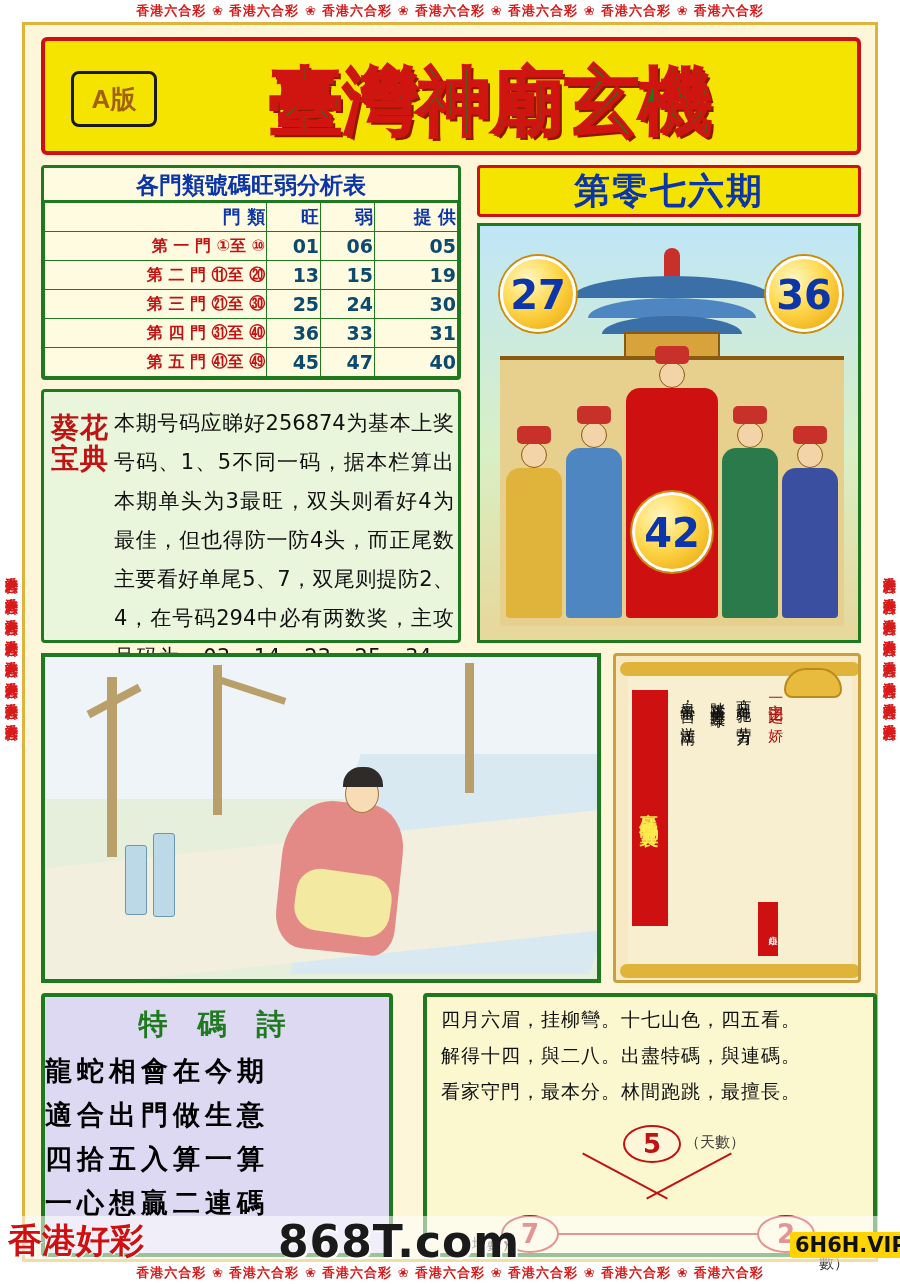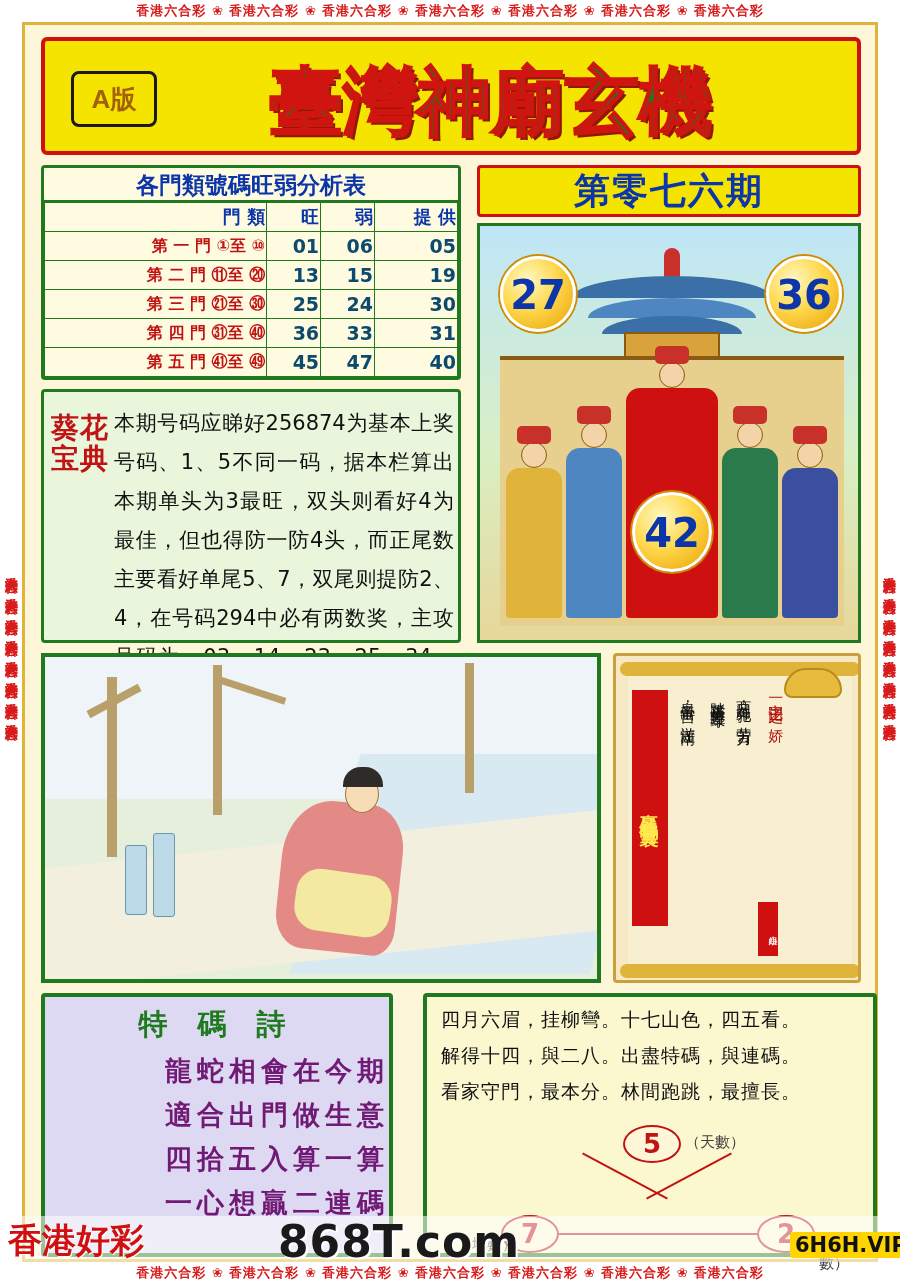--- a/index.html
+++ b/index.html
@@ -194,21 +194,21 @@
   
   .tema {
     position:absolute; left:16px; top:968px; width:352px; height:264px;
     background:#ded9f2; border:4px solid #1f7a1f; border-radius:4px;
   }
   .tema h3 {
     margin:0; padding-top:8px; text-align:center;
     font-size:29px; font-weight:bold; color:#1f7a1f; letter-spacing:10px;
   }
   .tema .line {
-    text-align:right; font-size:27px; font-weight:bold; color:#701a75;
+    text-align:left; font-size:27px; font-weight:bold; color:#000000;
     letter-spacing:5px; margin-top:8px;
   }
 
   
   .forecast {
     position:absolute; left:382px; top:968px; width:454px; height:264px;
     background:#fbf7cf; border:4px solid #1f7a1f; border-radius:4px;margin-left:16px;
   }
   .forecast .row {
     font-size:19px; color:#111; margin:10px 0 0 14px; letter-spacing:1px;

